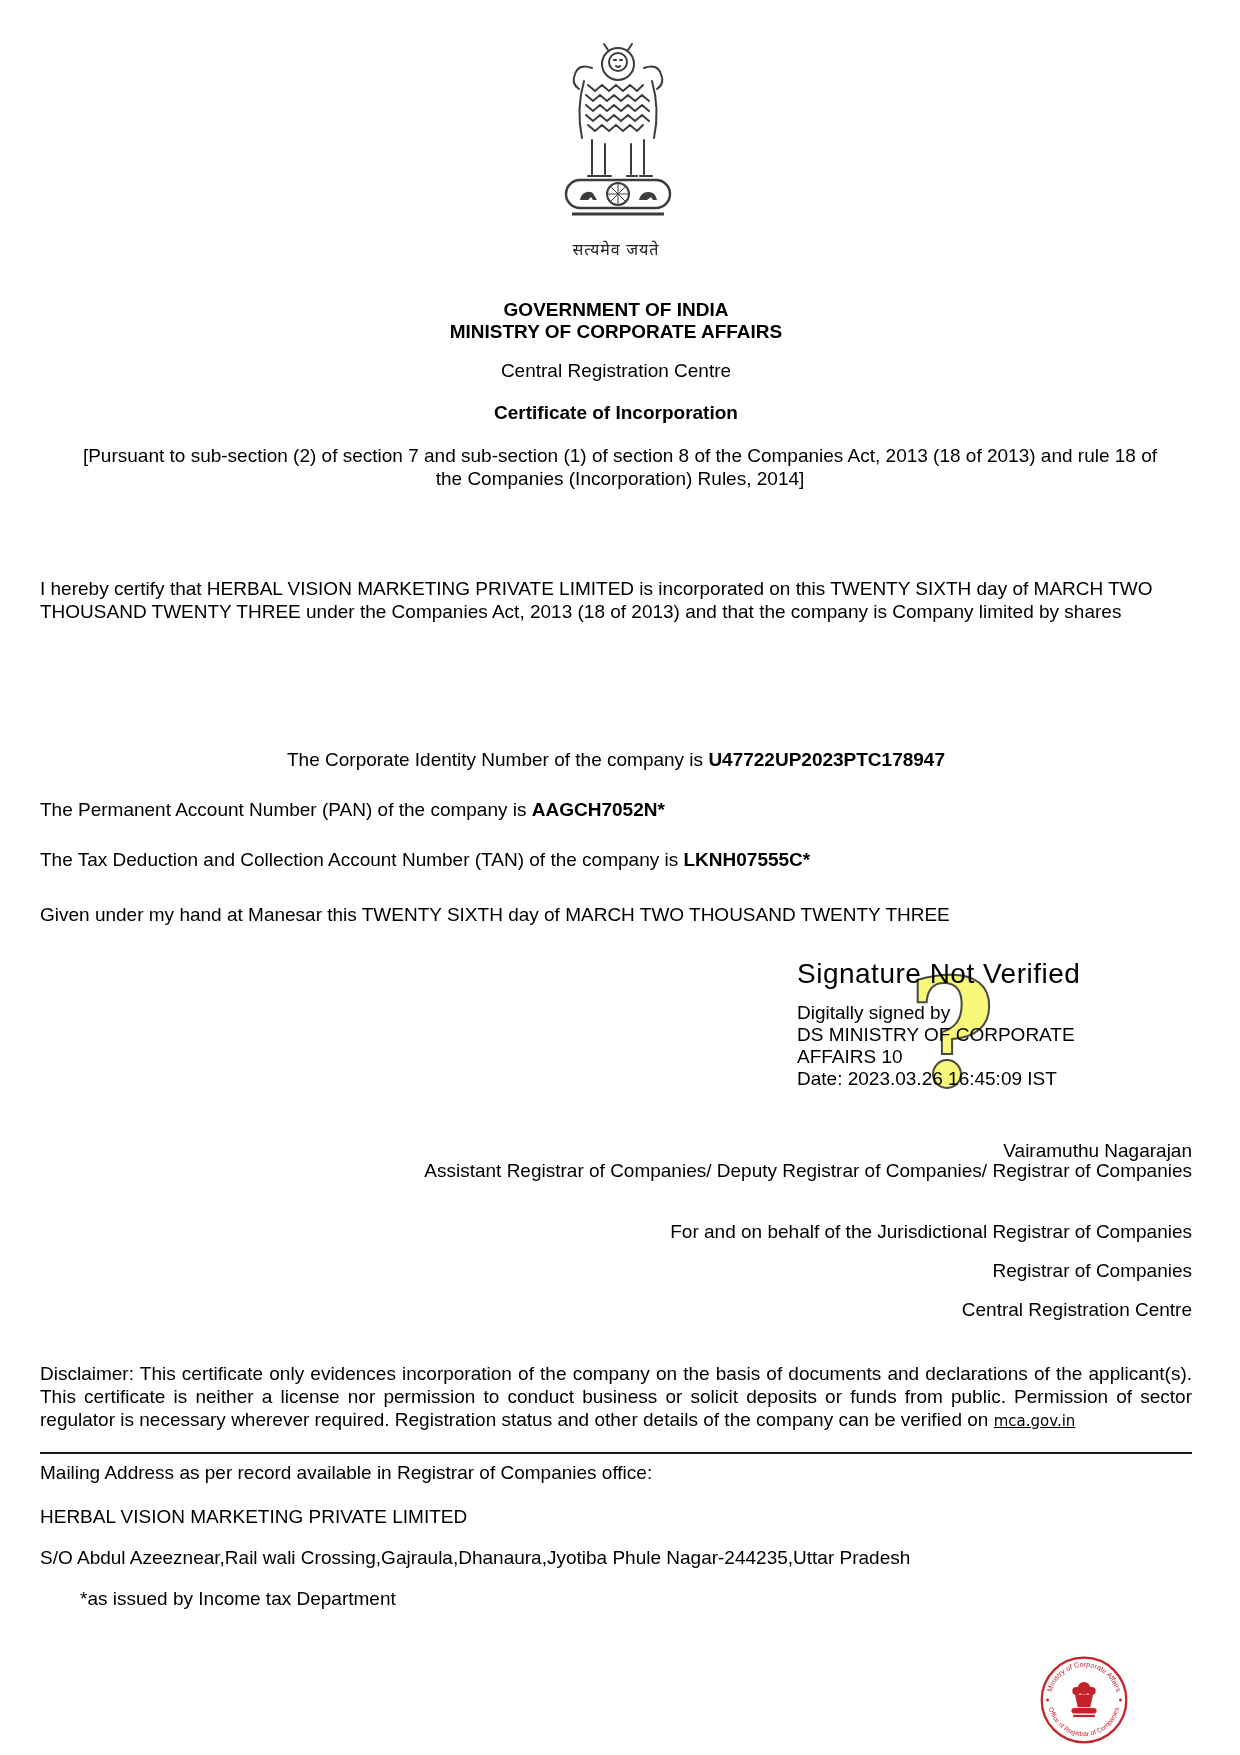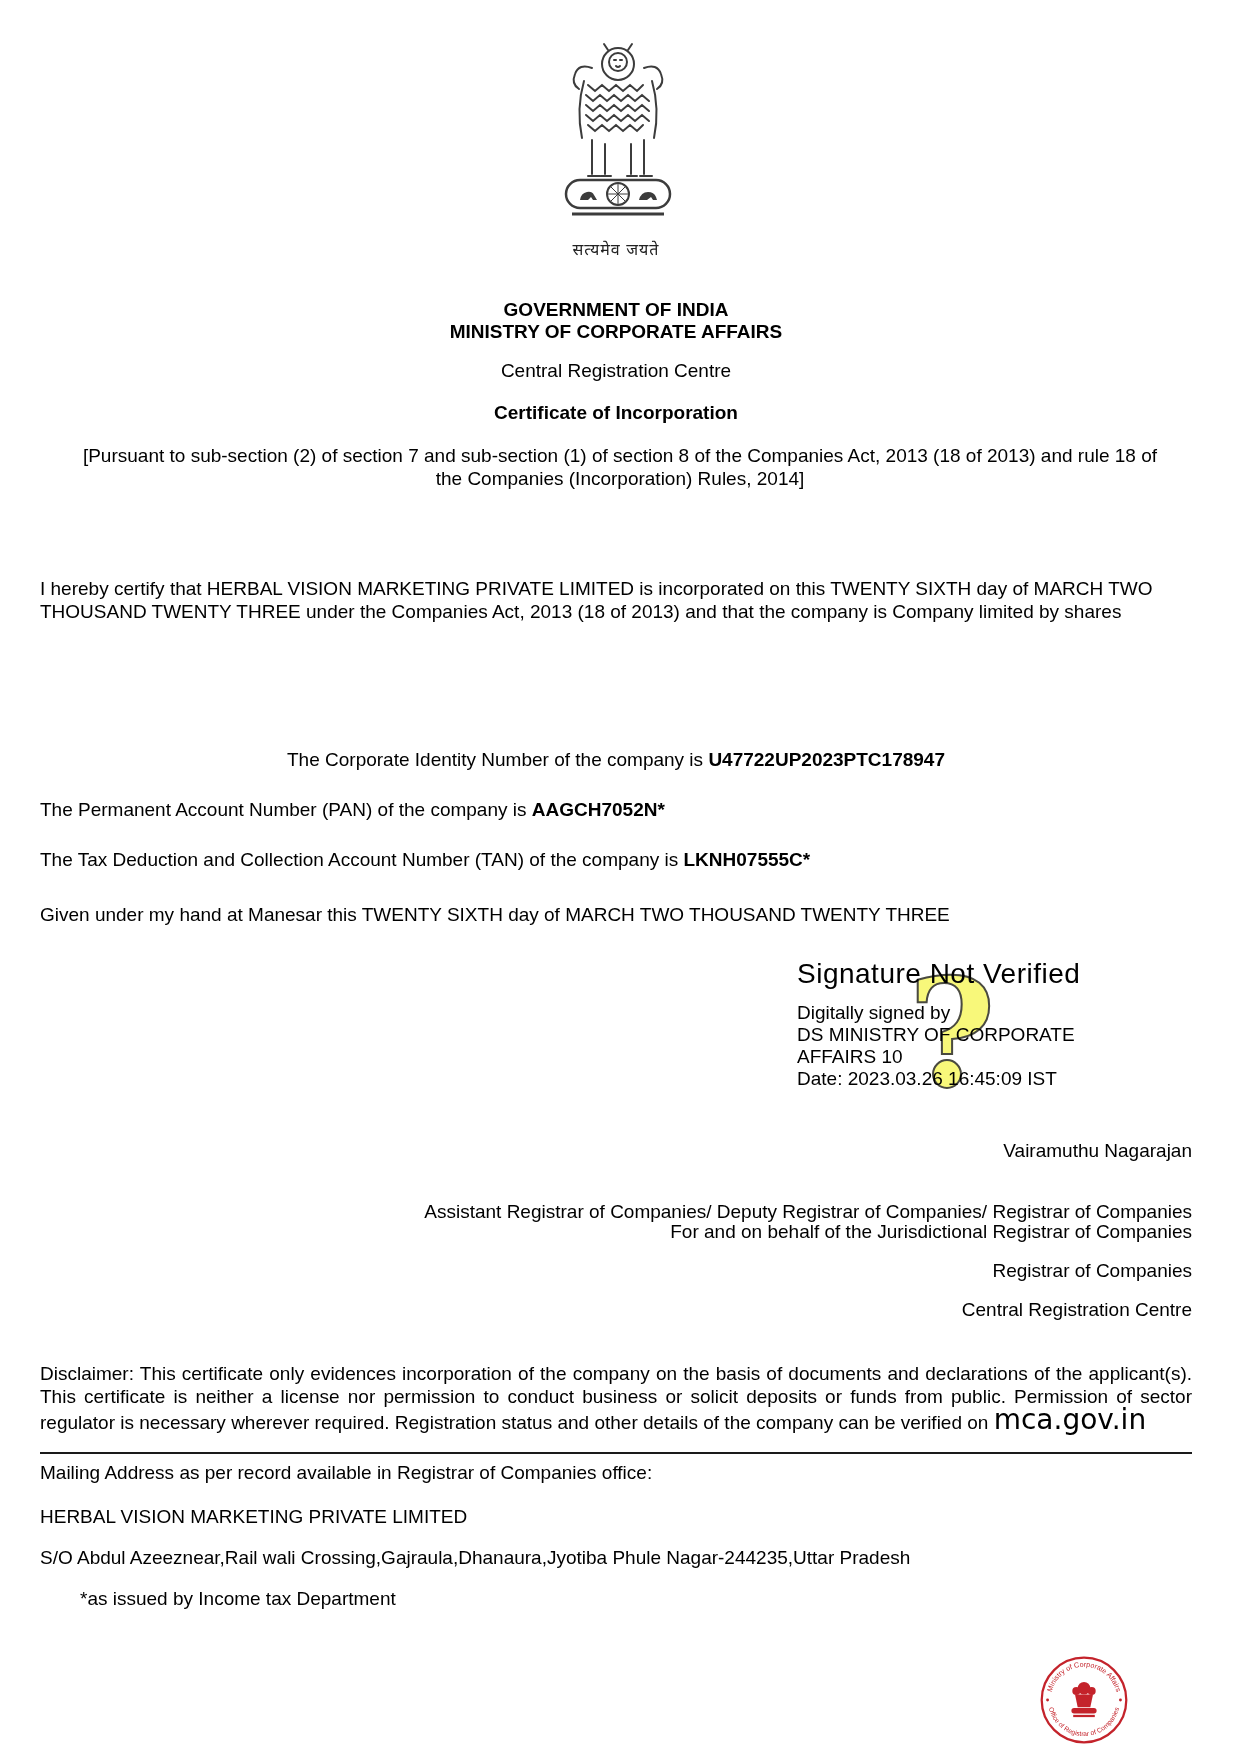--- a/index.html
+++ b/index.html
@@ -20,21 +20,21 @@
   .sig-status { font-size:28px; letter-spacing:0.5px; }
   .qmark {
     font-family:"DejaVu Serif", serif; font-weight:bold;
     font-size:150px; line-height:1; color:#f8f87a;
     -webkit-text-stroke:2px #4a4a40;
     text-shadow:0 0 1px #4a4a40;
     z-index:0;
   }
   .over { z-index:1; }
   .rule { border-top:2px solid #1a1a1a; height:0; }
-  .mca { font-size:28px; font-family:"DejaVu Sans", sans-serif; }
+  .mca { font-size:15px; font-family:"DejaVu Sans", sans-serif;text-decoration:underline; }
   .devanagari { font-size:16px; letter-spacing:1px; color:#222; }
 </style>
 </head>
 <body>
 
 <div class="page">
 
   <div class="abs" style="left:558px; top:38px;">
     <svg width="120" height="190" viewBox="0 0 120 190" aria-hidden="true">
       <g fill="none" stroke="#3c3c3c" stroke-width="2" stroke-linecap="round">
@@ -92,21 +92,21 @@
   <div class="abs" style="left:790px; top:940px; width:420px; height:165px;">
     <div class="abs qmark" style="left:118px; top:18px;">?</div>
     <div class="abs over sig-status" style="left:7px; top:18px; width:400px;">Signature Not Verified</div>
     <div class="abs over sig-small" style="left:7px; top:62px; width:400px;">Digitally signed by</div>
     <div class="abs over sig-small" style="left:7px; top:84px; width:400px;">DS MINISTRY OF CORPORATE</div>
     <div class="abs over sig-small" style="left:7px; top:106px; width:400px;">AFFAIRS 10</div>
     <div class="abs over sig-small" style="left:7px; top:128px; width:400px;">Date: 2023.03.26 16:45:09 IST</div>
   </div>
 
   <div class="abs rgt" style="right:48px; top:1140px; width:1000px;">Vairamuthu  Nagarajan</div>
-  <div class="abs rgt" style="right:48px; top:1201px; width:1100px;">Assistant Registrar of Companies/ Deputy Registrar of Companies/ Registrar of Companies</div>
+  <div class="abs rgt" style="right:48px; top:1160px; width:1100px;">Assistant Registrar of Companies/ Deputy Registrar of Companies/ Registrar of Companies</div>
   <div class="abs rgt" style="right:48px; top:1221px; width:1000px;">For and on behalf of the Jurisdictional Registrar of Companies</div>
   <div class="abs rgt" style="right:48px; top:1260px; width:1000px;">Registrar of Companies</div>
   <div class="abs rgt" style="right:48px; top:1299px; width:1000px;">Central Registration Centre</div>
 
   <div class="abs body-text just" style="left:40px; top:1362px; width:1152px;">
     <span>Disclaimer: This certificate only evidences incorporation of the company on the basis of documents and declarations of the applicant(s). This certificate is neither a license nor permission to conduct business or solicit deposits or funds from public. Permission of sector regulator is necessary wherever required. Registration status and other details of the company can be verified on </span><span class="mca">mca.gov.in</span>
   </div>
   <div class="abs rule" style="left:40px; top:1452px; width:1152px;"></div>
 
   <div class="abs" style="left:40px; top:1462px; width:1152px;">Mailing Address as per record available in Registrar of Companies office:</div>

